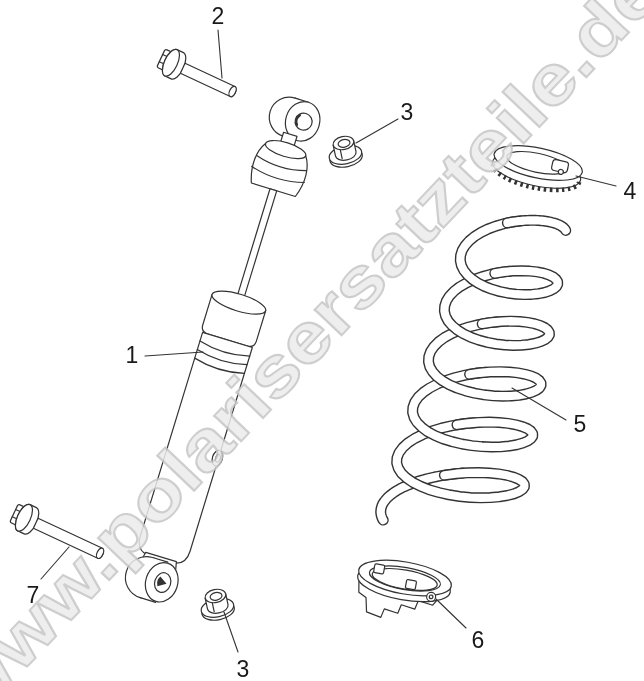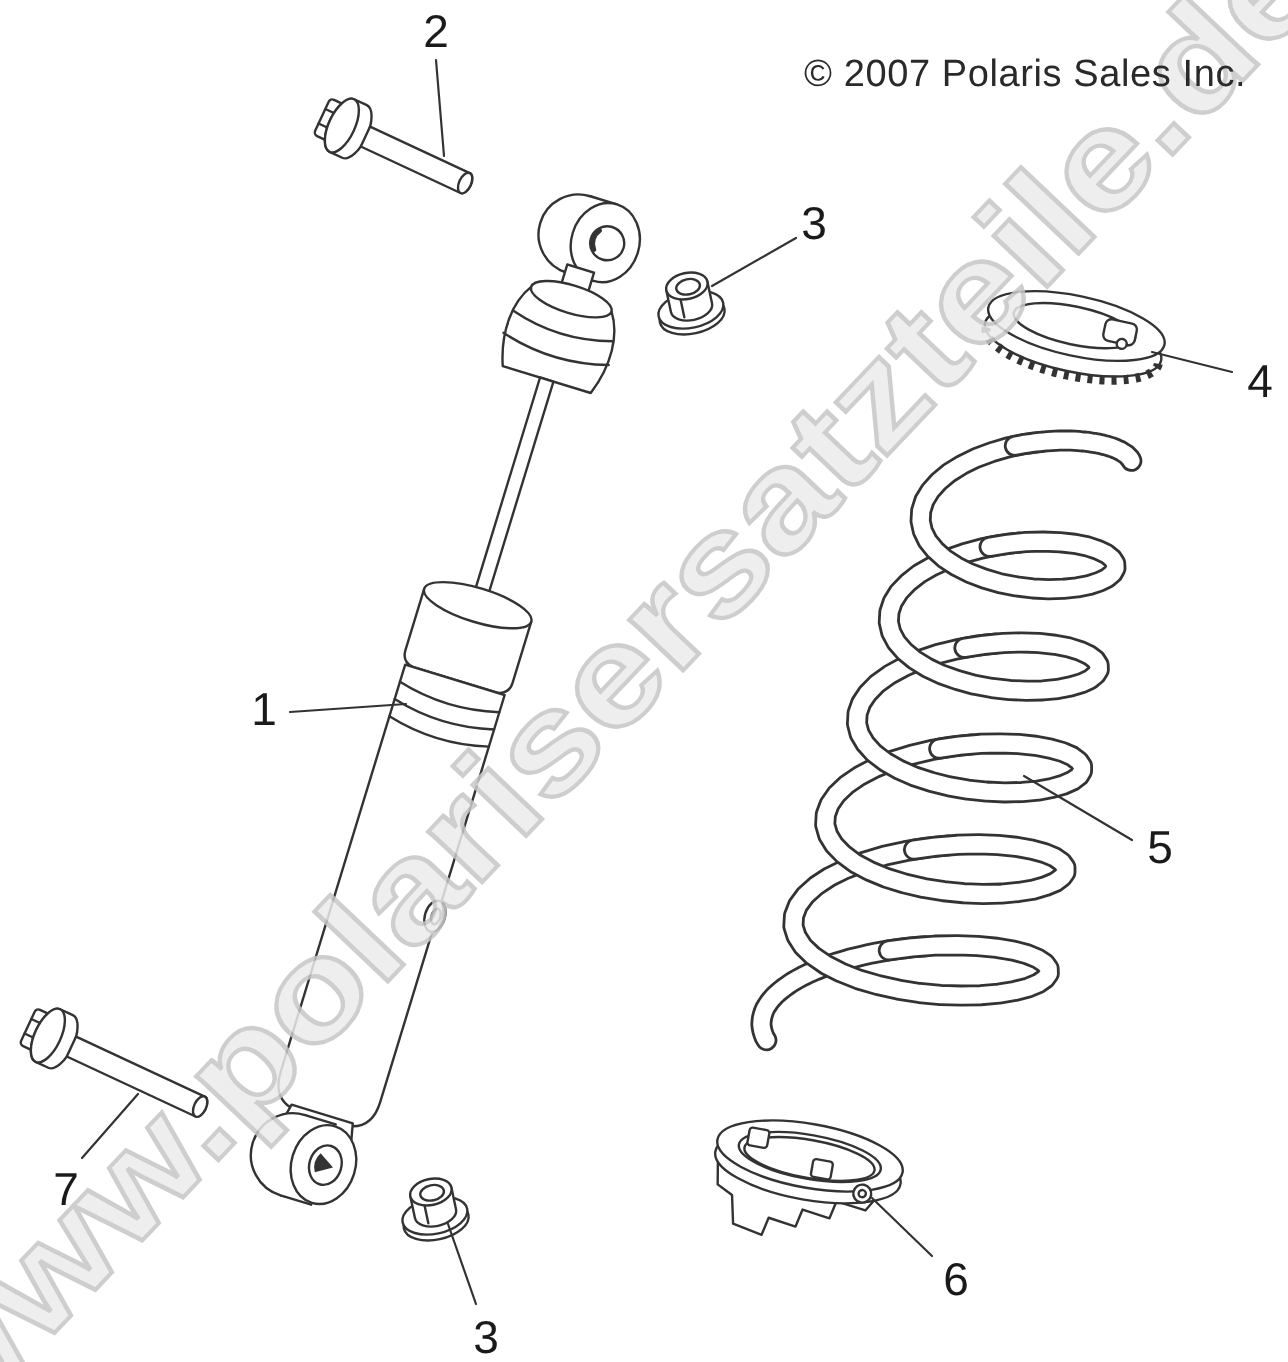--- a/index.html
+++ b/index.html
@@ -146,21 +146,20 @@
         <line x1="566" y1="420" x2="512" y2="388"></line>
         <line x1="466" y1="628" x2="436" y2="599"></line>
         <line x1="41" y1="579" x2="69" y2="547"></line>
         <line x1="238" y1="652" x2="224" y2="612"></line>
       </g>
     </g>
 
     <text transform="translate(320,358) rotate(-46.5)" text-anchor="middle" textLength="1000" lengthAdjust="spacingAndGlyphs" font-family="Liberation Sans, sans-serif" font-size="70" font-weight="bold" fill="#ececec" stroke="#c6c6c6" stroke-width="2" opacity="0.85">www.polarisersatzteile.de</text>
   </svg>
 
-  <div class="copyright">© 2007 Polaris Sales Inc.</div>
 
   <span class="callout co-1">1</span>
   <span class="callout co-2">2</span>
   <span class="callout co-3a">3</span>
   <span class="callout co-4">4</span>
   <span class="callout co-5">5</span>
   <span class="callout co-6">6</span>
   <span class="callout co-7">7</span>
   <span class="callout co-3b">3</span>
 </div>

